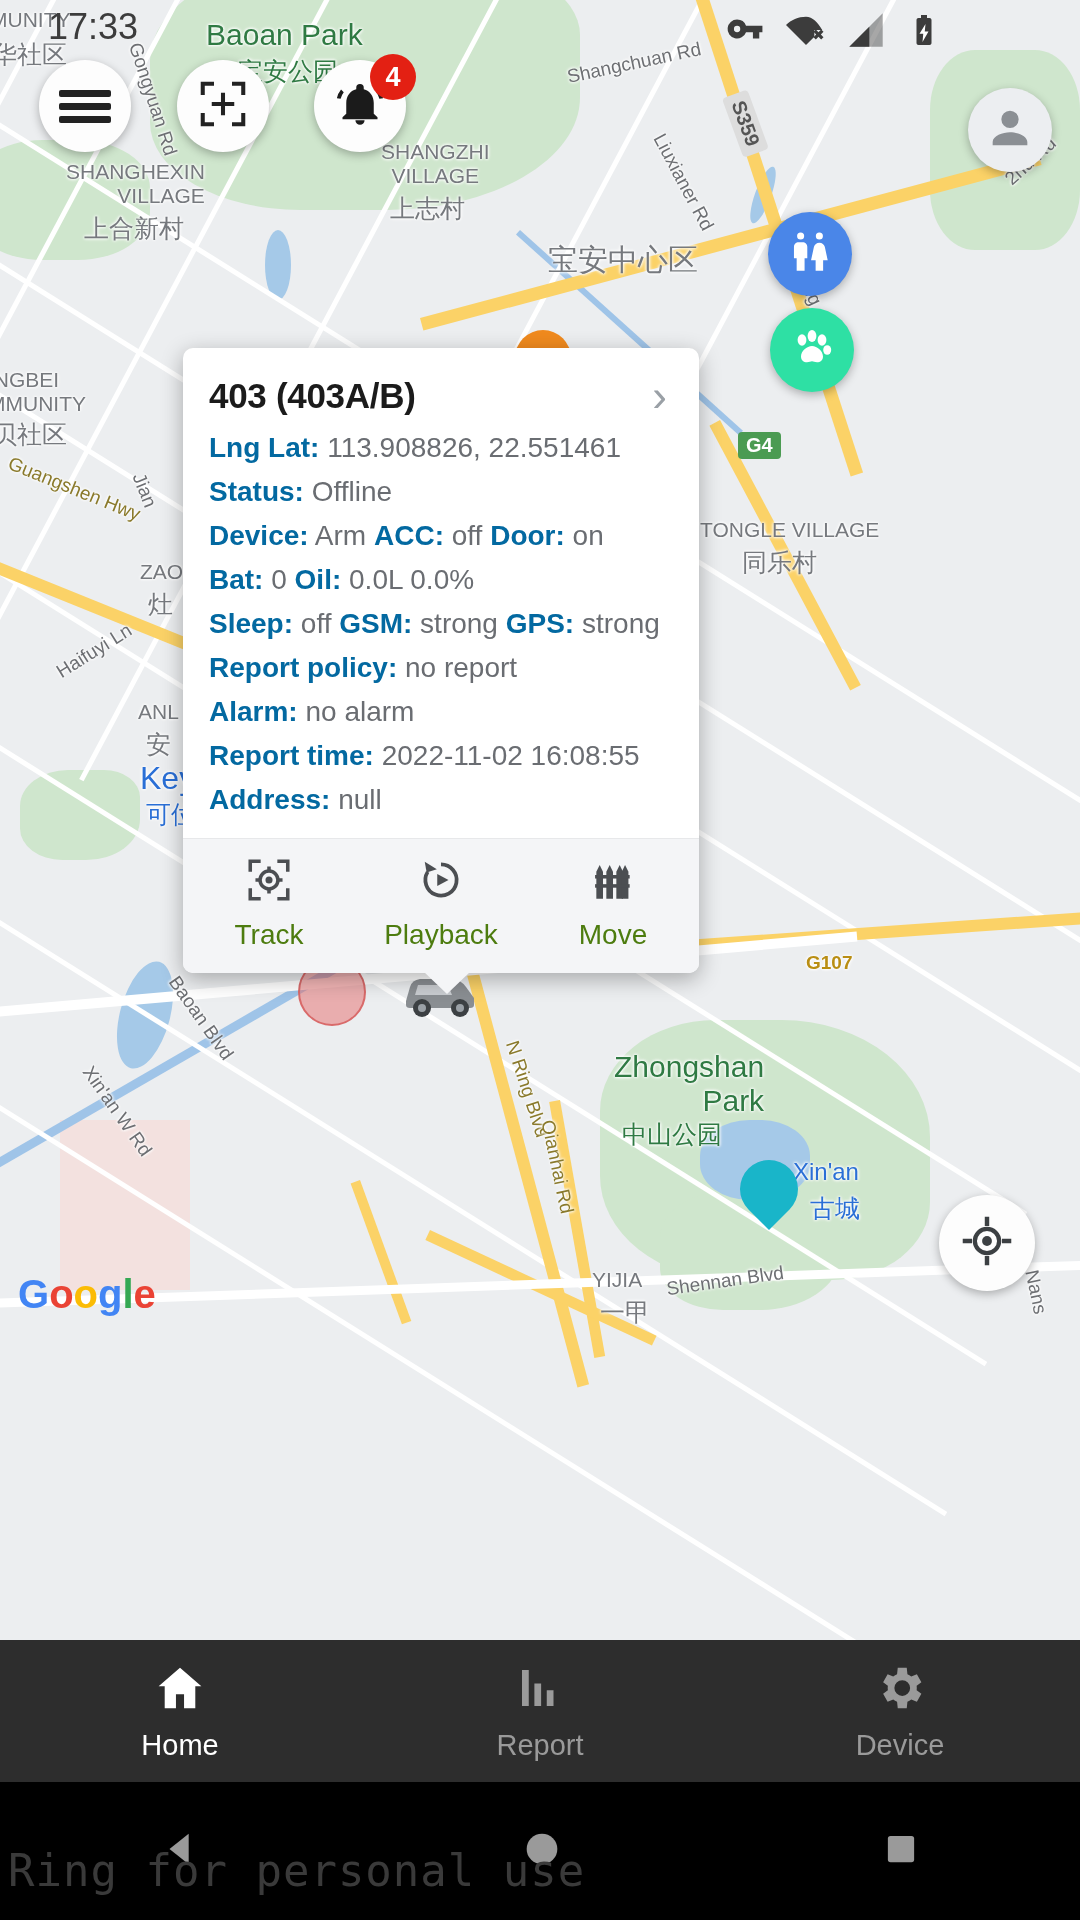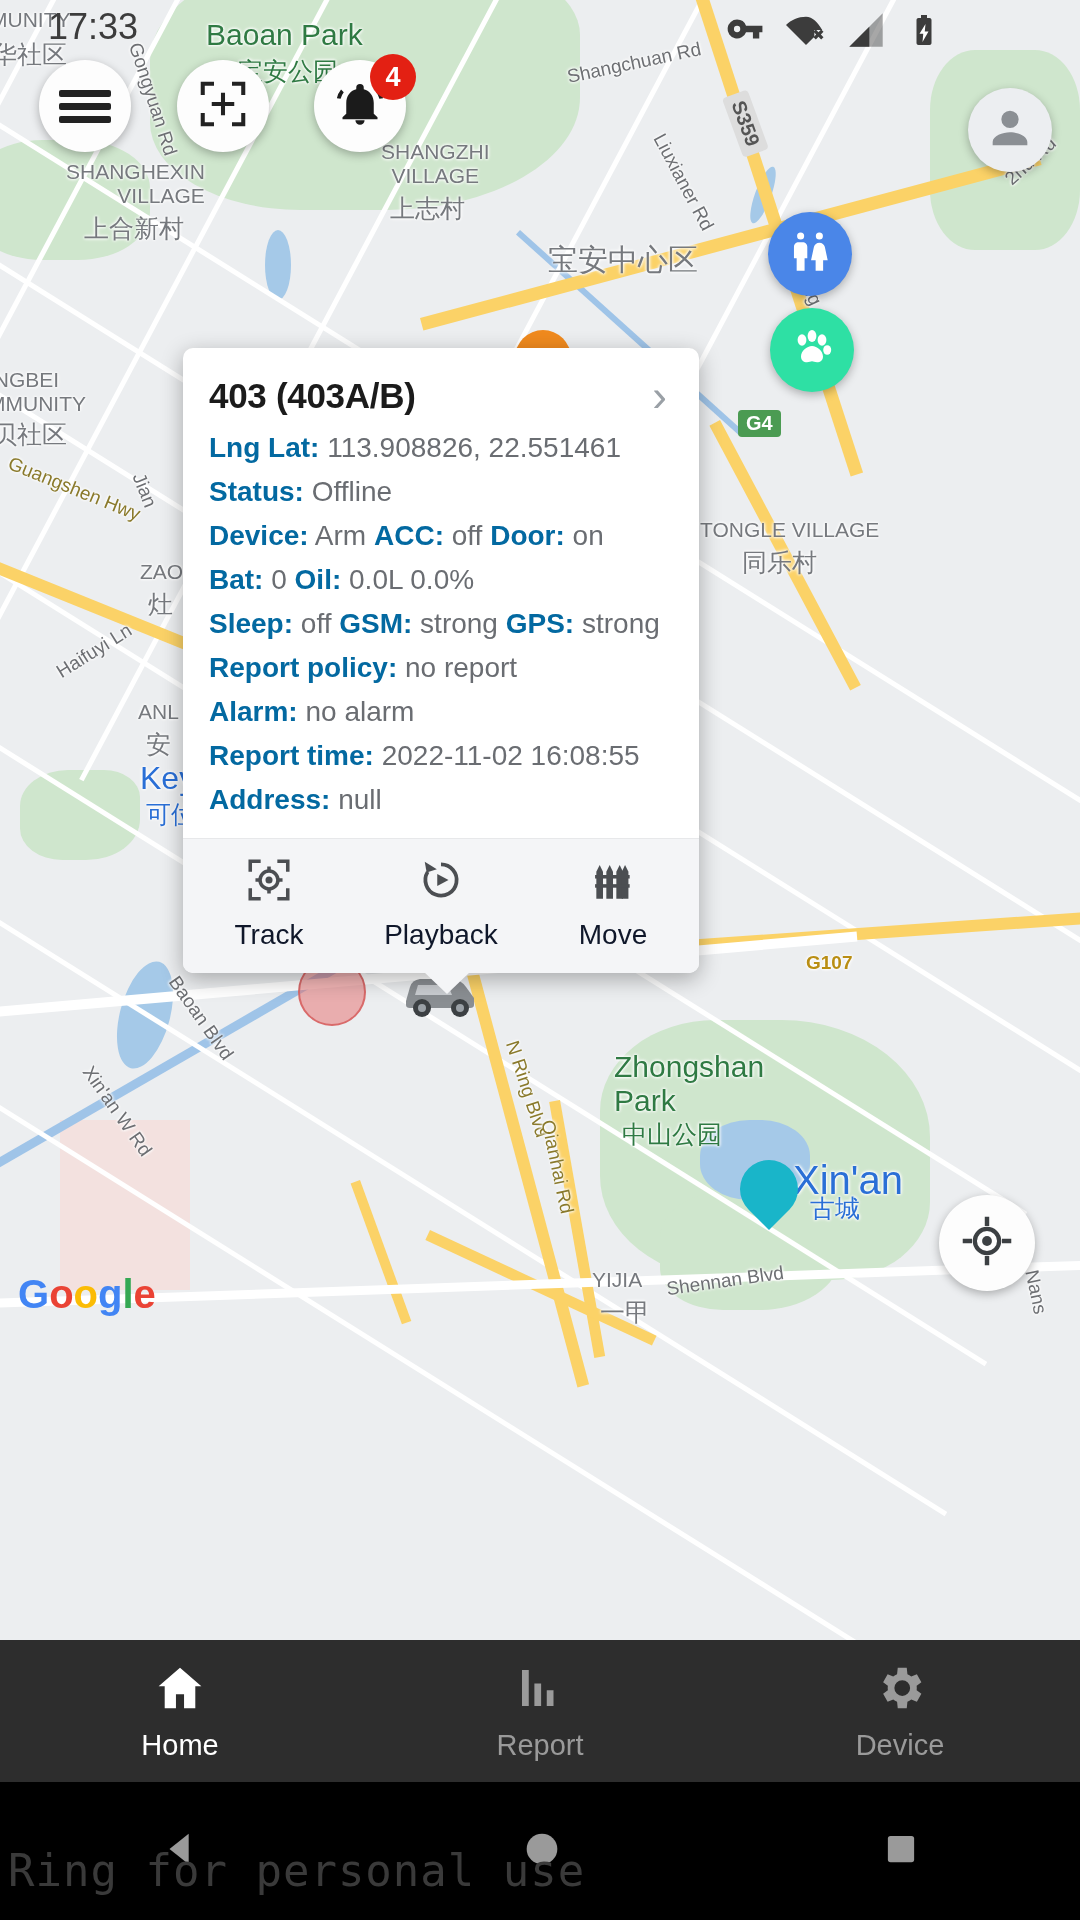--- a/index.html
+++ b/index.html
@@ -97,21 +97,21 @@
   .rows { padding:0 26px 16px 26px; }
   .row { font-size:28px; line-height:44px; color:#6a6d72; white-space:nowrap; overflow:hidden; }
   .row b { color:#0369a1; font-weight:bold; }
   .actions {
     display:flex; border-top:1px solid #e7e8ea;
     background:#f4f5f7; border-radius:0 0 10px 10px;
   }
   .action {
     flex:1; text-align:center; padding:16px 0 22px 0;
   }
-  .action .lbl { font-size:28px; color:#0f172a; margin-top:10px; }
+  .action .lbl { font-size:28px; color:#4d7c0f; margin-top:10px; }
 
   
   #bottomnav {
     position:absolute; left:0; top:1640px; width:1080px; height:142px;
     background:#2d2d2d; display:flex; z-index:40;
   }
   .navitem {
     flex:1; display:flex; flex-direction:column;
     align-items:center; justify-content:center; gap:10px;
   }
@@ -237,43 +237,43 @@
 
   <div class="maplabel cn grey" style="left:548px;top:240px;font-size:30px;">宝安中心区</div>
 
   <div class="maplabel grey" style="left:-12px;top:368px;white-space:pre;">INGBEI
 MMUNITY</div>
   <div class="maplabel cn grey" style="left:-8px;top:418px;">贝社区</div>
 
   <div class="maplabel grey" style="left:700px;top:518px;">TONGLE VILLAGE</div>
   <div class="maplabel cn grey" style="left:742px;top:546px;">同乐村</div>
 
-  <div class="maplabel park big" style="left:614px;top:1050px;white-space:pre;text-align:left;">Zhongshan
+  <div class="maplabel park big" style="left:614px;top:1050px;white-space:pre;text-align:right;">Zhongshan
 Park</div>
   <div class="maplabel park cn" style="left:622px;top:1118px;">中山公园</div>
 
-  <div class="maplabel blue" style="left:793px;top:1158px;font-size:40px;">Xin'an</div>
+  <div class="maplabel blue" style="left:793px;top:1158px;font-size:24px;">Xin'an</div>
   <div class="maplabel cn blue" style="left:810px;top:1192px;">古城</div>
 
   <div class="maplabel grey" style="left:138px;top:700px;">ANL</div>
   <div class="maplabel cn grey" style="left:146px;top:728px;">安</div>
   <div class="maplabel grey" style="left:140px;top:560px;">ZAO</div>
   <div class="maplabel cn grey" style="left:148px;top:588px;">灶</div>
   <div class="maplabel blue" style="left:140px;top:760px;font-size:32px;">Key</div>
   <div class="maplabel cn blue" style="left:146px;top:798px;">可位</div>
 
   <div class="maplabel grey" style="left:592px;top:1268px;">YIJIA</div>
   <div class="maplabel cn grey" style="left:600px;top:1296px;">一甲</div>
 
   <div class="maplabel road-n" style="left:145px;top:40px;transform:rotate(72deg);transform-origin:0 0;">Gongyuan Rd</div>
   <div class="maplabel road-n" style="left:566px;top:52px;transform:rotate(-12deg);">Shangchuan Rd</div>
   <div class="maplabel road-n" style="left:668px;top:130px;transform:rotate(62deg);transform-origin:0 0;">Liuxianer Rd</div>
   <div class="maplabel road-n" style="left:792px;top:226px;transform:rotate(65deg);transform-origin:0 0;">Honglang</div>
   <div class="maplabel shield grey" style="left:714px;top:110px;transform:rotate(70deg);">S359</div>
-  <div class="maplabel shield" style="left:738px;top:410px;">G4</div>
+  <div class="maplabel shield" style="left:738px;top:432px;">G4</div>
   <div class="maplabel road-n" style="left:806px;top:952px;color:#b98e13;font-weight:bold;">G107</div>
   <div class="maplabel road-n" style="left:4px;top:478px;transform:rotate(22deg);color:#8a7a2c;">Guangshen Hwy</div>
   <div class="maplabel road-n" style="left:52px;top:640px;transform:rotate(-32deg);">Haifuyi Ln</div>
   <div class="maplabel road-n" style="left:148px;top:470px;transform:rotate(68deg);transform-origin:0 0;">Jian</div>
   <div class="maplabel road-n" style="left:182px;top:972px;transform:rotate(55deg);transform-origin:0 0;">Baoan Blvd</div>
   <div class="maplabel road-n" style="left:96px;top:1062px;transform:rotate(55deg);transform-origin:0 0;">Xin'an W Rd</div>
   <div class="maplabel road-n" style="left:522px;top:1038px;transform:rotate(72deg);transform-origin:0 0;color:#8a7a2c;">N Ring Blvd</div>
   <div class="maplabel road-n" style="left:558px;top:1118px;transform:rotate(78deg);transform-origin:0 0;color:#8a7a2c;">Qianhai Rd</div>
   <div class="maplabel road-n" style="left:666px;top:1270px;transform:rotate(-8deg);">Shennan Blvd</div>
   <div class="maplabel road-n" style="left:1000px;top:150px;transform:rotate(-42deg);">2nd Rd</div>

